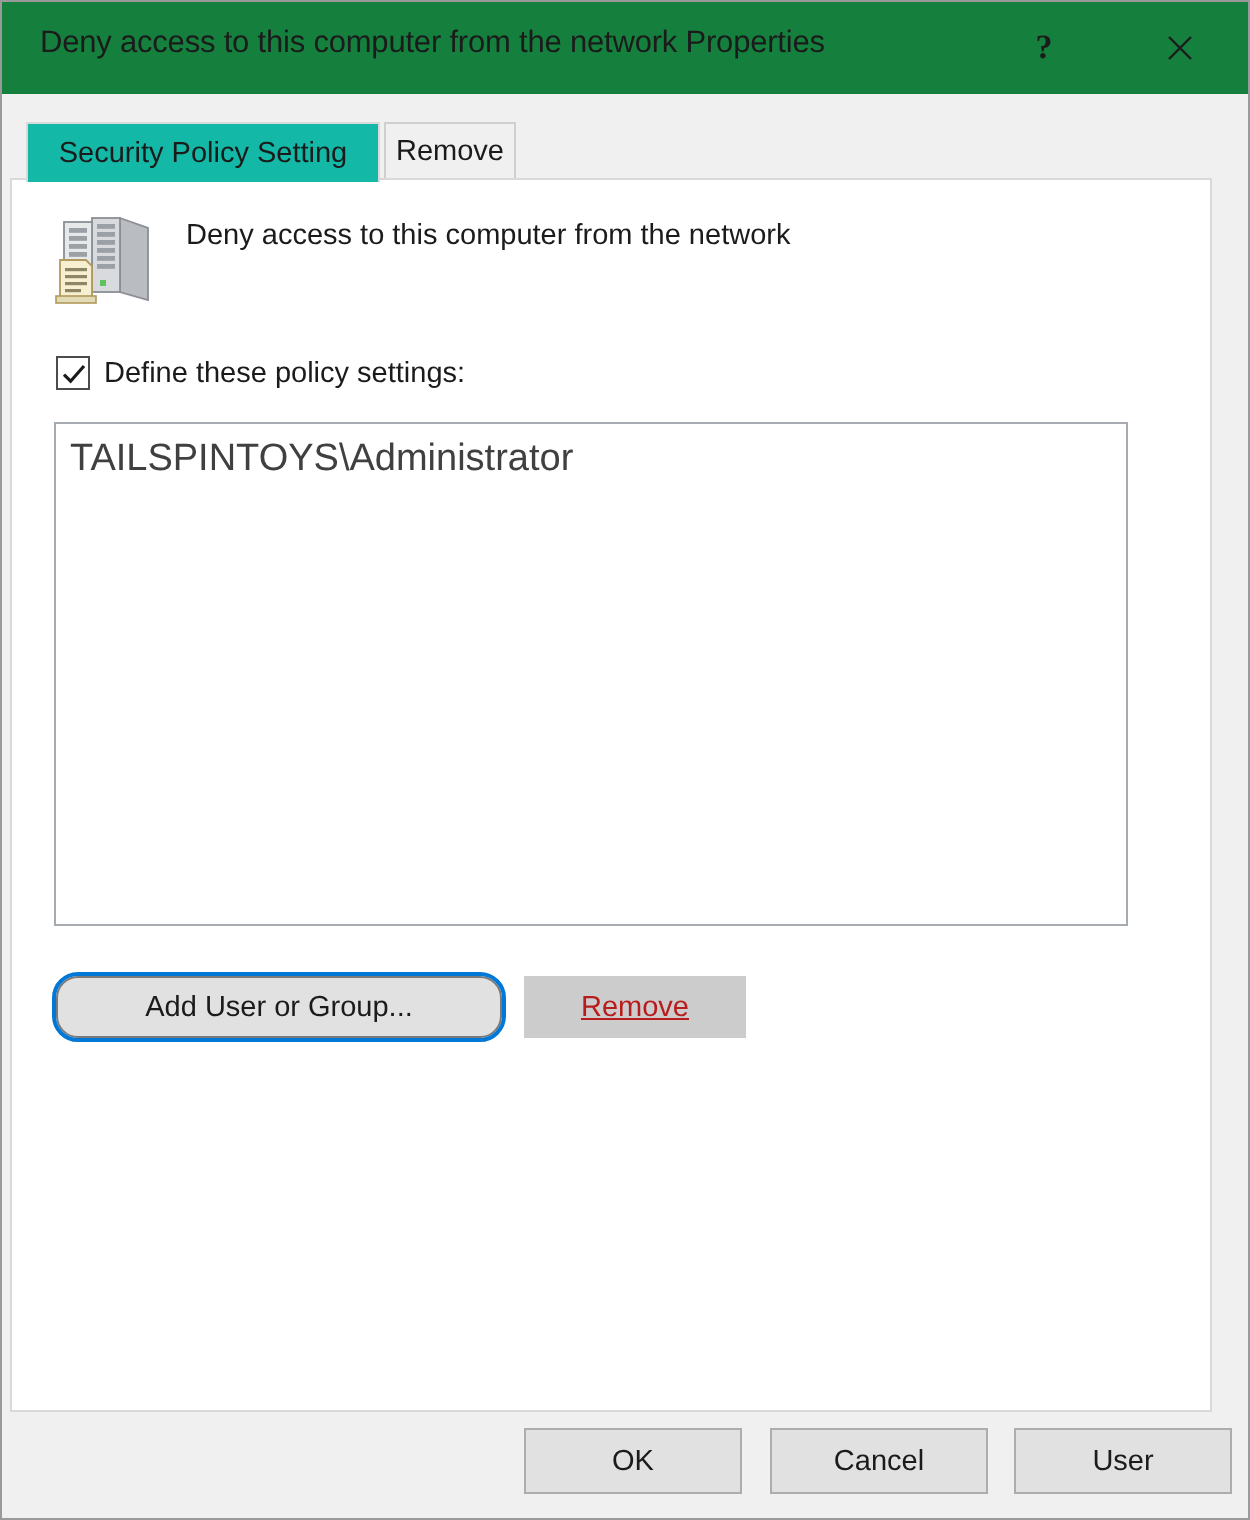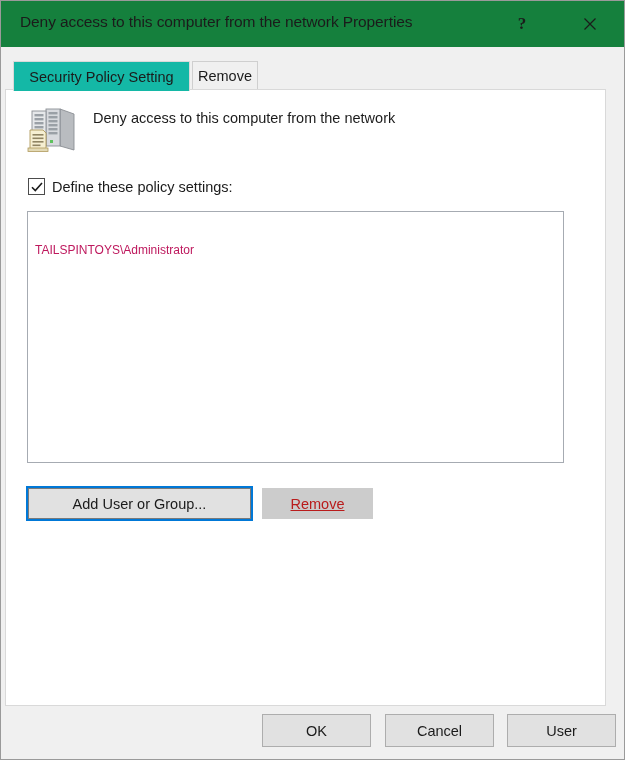--- a/index.html
+++ b/index.html
@@ -155,24 +155,23 @@
     top: 121px;
     width: 537px;
     height: 252px;
     box-sizing: border-box;
     background: #ffffff;
     border: 1px solid #a6abb2;
     overflow: hidden;
   }
   .list-item {
     padding: 7px 0 0 7px;
-    font-size: 12px;
-    color: #be185d;
-    white-space: nowrap;
-    margin-top: 24px;
+    font-size: 19px;
+    color: #404040;
+    white-space: nowrap;
   }
 
   
   .btn {
     position: absolute;
     box-sizing: border-box;
     background: #e1e1e1;
     border: 1px solid #adadad;
     font-family: "Liberation Sans", sans-serif;
     font-size: 14.5px;
@@ -184,20 +183,21 @@
     white-space: nowrap;
   }
   #add-user-group-button {
     left: 22px;
     top: 398px;
     width: 223px;
     height: 31px;
     outline: 2px solid #0078d7;
     outline-offset: 0px;
     border-color: #7a7a7a;
+    border-radius: 11px;
   }
   #remove-button {
     left: 256px;
     top: 398px;
     width: 111px;
     height: 31px;
     background: #cccccc;
     border-color: #cccccc;
     color: #b91c1c;
     text-decoration: underline;

